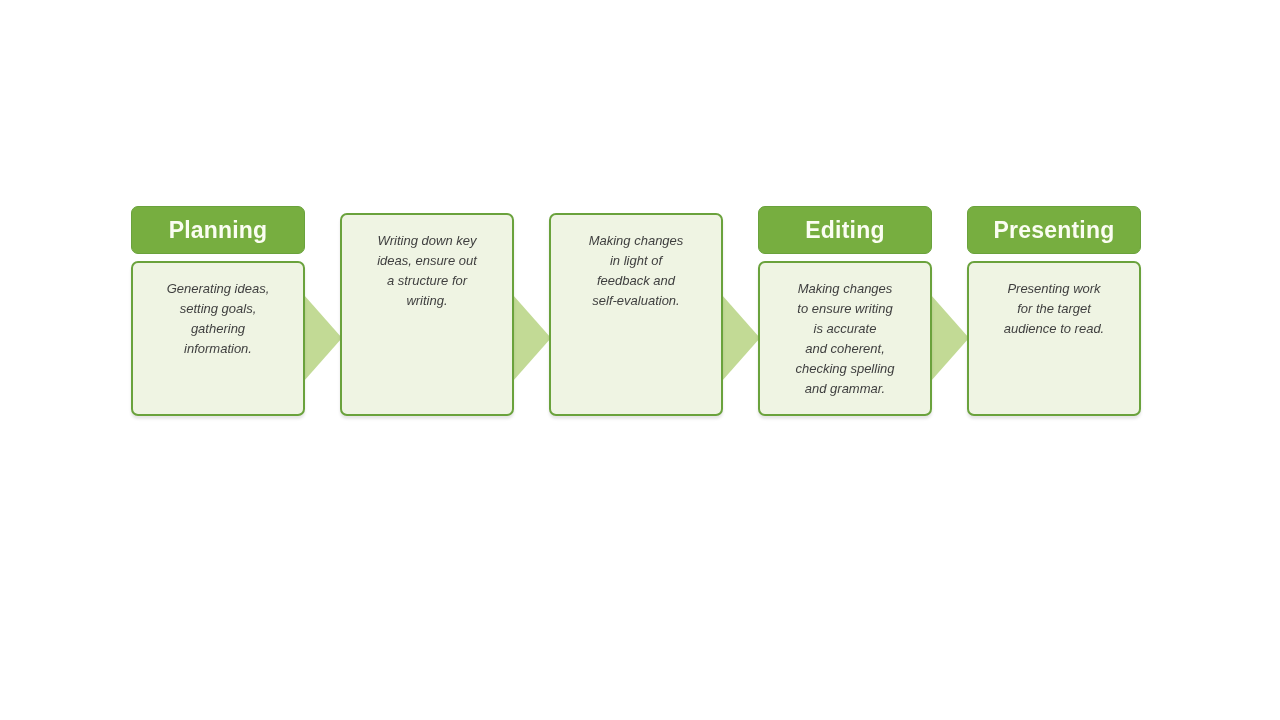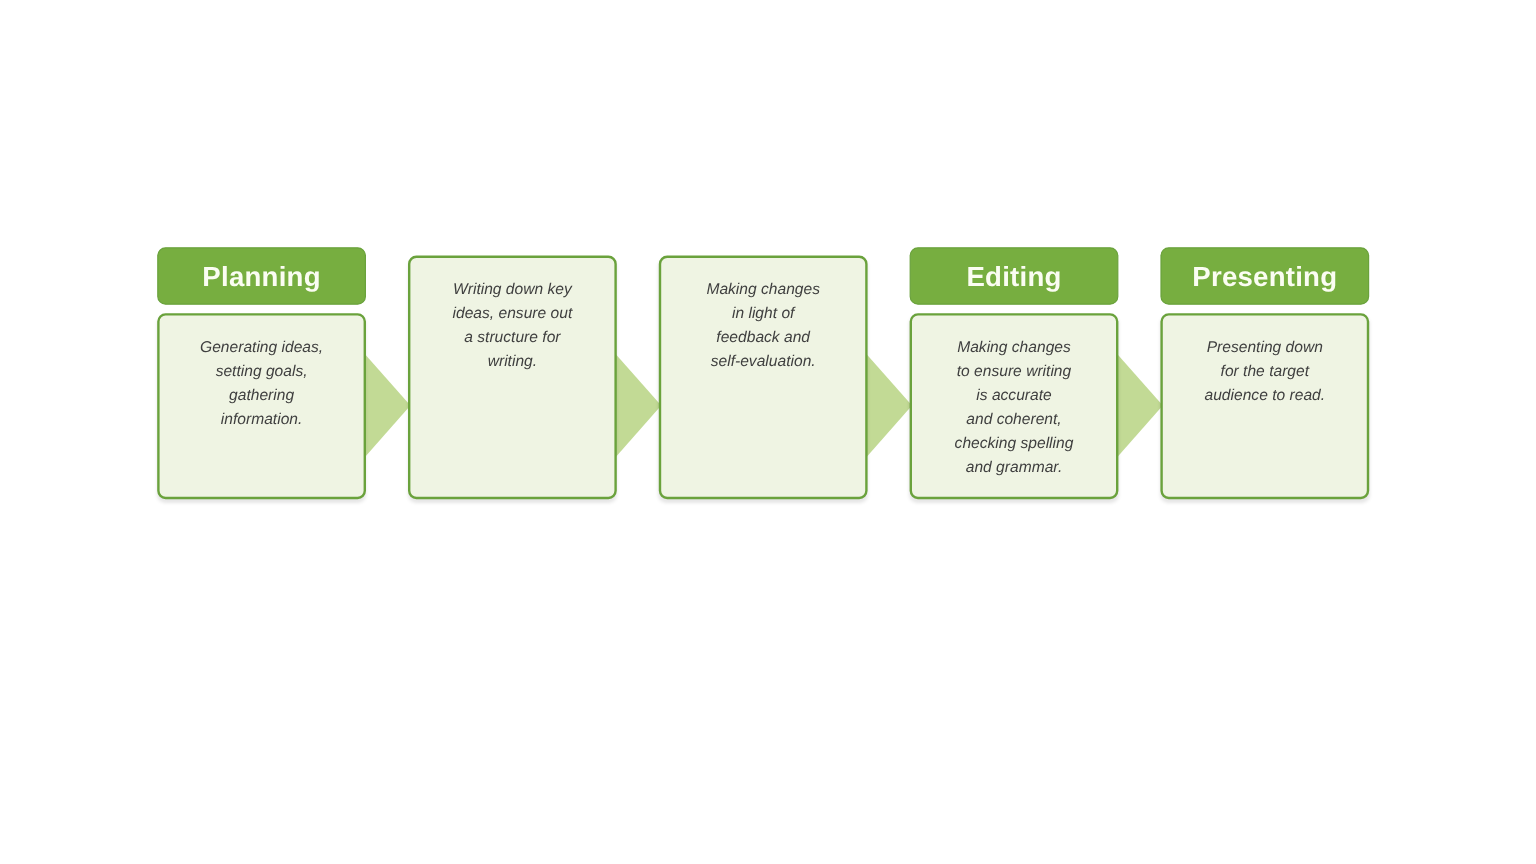--- a/index.html
+++ b/index.html
@@ -124,19 +124,19 @@
 and coherent,
 checking spelling
 and grammar.</div>
       <div class="arrow"></div>
     </div>
 
     <div class="stage">
       <div class="stage-header">
         <span>Presenting</span>
       </div>
-      <div class="stage-body">Presenting down
+      <div class="stage-body">Presenting work
 for the target
 audience to read.</div>
     </div>
 
   </div>
 </div>
 
 </body></html>

